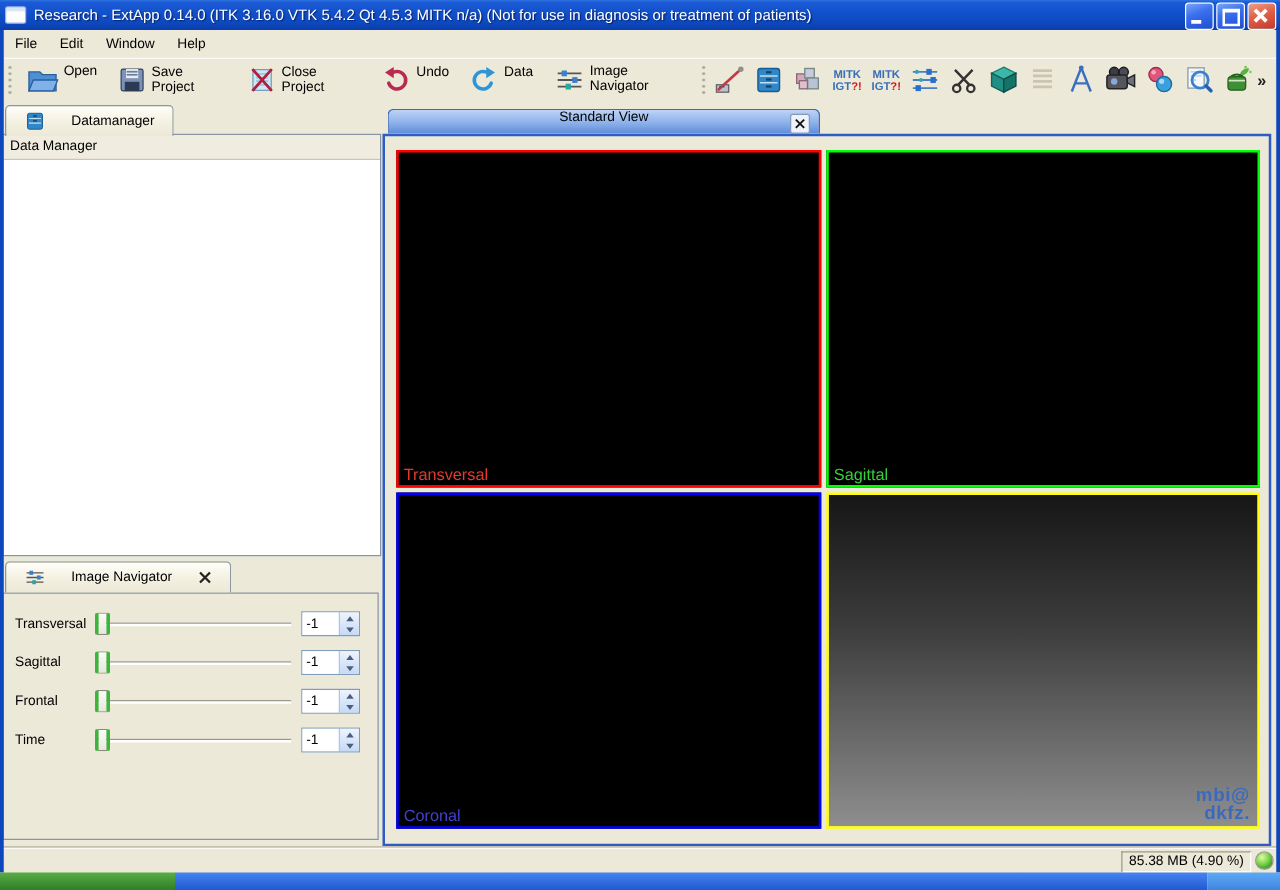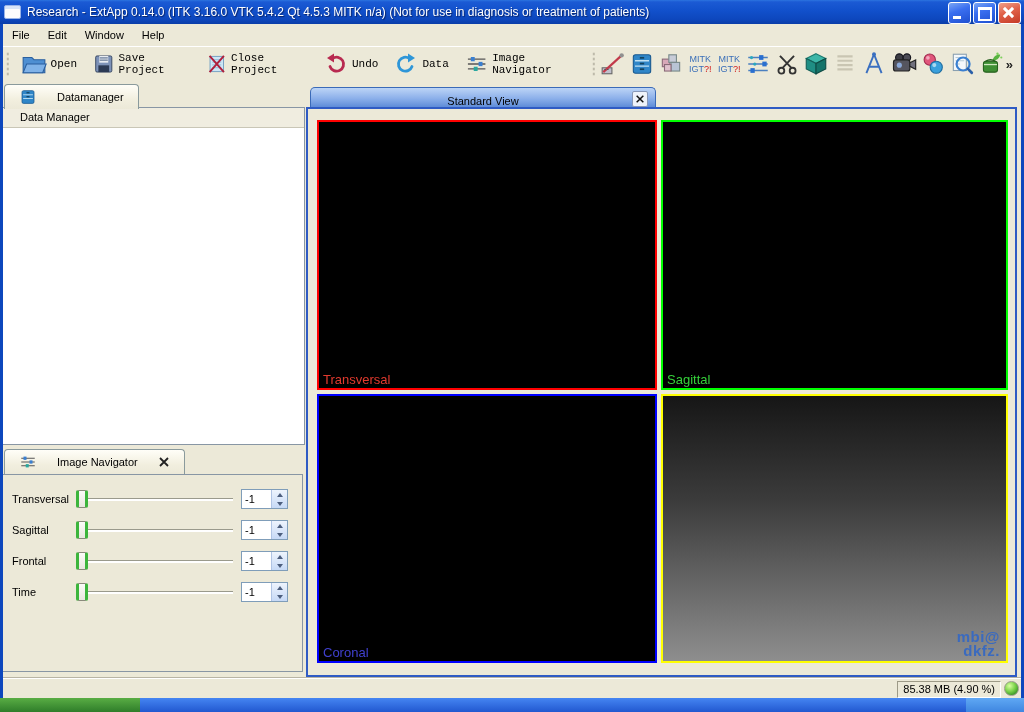--- a/index.html
+++ b/index.html
@@ -25,53 +25,53 @@
   .glyph-x:before,.glyph-x:after{content:"";position:absolute;left:3px;top:8px;width:13px;height:3px;background:#fff;}
   .glyph-x:before{transform:rotate(45deg);} .glyph-x:after{transform:rotate(-45deg);}
   .side-border{position:absolute;top:24px;width:3px;height:674px;background:#0d47bd;z-index:40;}
   .side-border.left{left:0;} .side-border.right{right:0;}
   
   .menubar{position:absolute;left:3px;top:24px;width:1018px;height:22px;background:#ece9d8;display:flex;align-items:center;border-bottom:1px solid #fff;}
   .menu-item{padding:3px 9px;cursor:default;}
   
   .toolbar{position:absolute;left:3px;top:46px;width:1018px;height:36px;background:#ece9d8;display:flex;align-items:center;box-shadow:inset 0 1px 0 #fff;}
   .grip{width:4px;height:26px;margin:0 3px;background-image:radial-gradient(circle,#aaa697 1px,transparent 1.2px);background-size:4px 5px;background-position:center;}
-  .tbtn{display:flex;align-items:center;gap:4px;padding:2px 5px;margin:12px 2px;border:1px solid transparent;border-radius:2px;font-family:Liberation Mono, monospace;}
+  .tbtn{display:flex;gap:4px;padding:2px 5px;margin:12px 2px;border:1px solid transparent;border-radius:2px;}
   .tbtn svg{display:block;}
   .ibtn{display:flex;align-items:center;justify-content:center;width:30px;height:30px;margin:0 1px;}
-  .mitk-icon{display:flex;flex-direction:column;align-items:center;line-height:10px;font-size:9px;font-weight:normal;color:#3a6fb8;}
+  .mitk-icon{display:flex;flex-direction:column;align-items:center;line-height:10px;font-size:9px;font-weight:bold;color:#3a6fb8;}
   .mitk-red{color:#d01818;}
   .overflow{margin-left:auto;margin-right:8px;font-weight:bold;font-size:13px;color:#222;}
   
   .dm-tabrow{position:absolute;left:4px;top:84px;height:24px;z-index:2;display:flex;}
   .panel-tab{display:inline-flex;align-items:center;gap:20px;padding:0 14px;height:24px;
     background:linear-gradient(180deg,#fffef8,#f2efdf 60%,#ece9d8);border:1px solid #8a9a9c;border-bottom:none;border-radius:4px 4px 0 0;}
   .dm-panel{position:absolute;left:2px;top:107px;width:301px;height:336px;background:#fff;border:1px solid #8896a4;}
-  .dm-header{height:19px;line-height:19px;padding-left:17px;background:#f0ede0;border-bottom:1px solid #c9c6b6;}
+  .dm-header{height:19px;line-height:19px;padding-left:5px;background:#f0ede0;border-bottom:1px solid #c9c6b6;}
   .dm-tree{position:absolute;left:0;top:20px;right:0;bottom:0;background:#fff;}
   .nav-tabrow{position:absolute;left:4px;top:449px;height:26px;z-index:2;display:flex;}
   .nav-panel{position:absolute;left:2px;top:474px;width:301px;height:198px;background:#ece9d8;border:1px solid #8896a4;padding-top:13px;box-sizing:border-box;}
   .nav-row{display:flex;align-items:center;height:22px;margin:0 0 9px 0;}
   .nav-label{width:64px;padding-left:9px;}
   .slider{position:relative;flex:1;height:22px;margin-right:8px;}
   .sl-track{position:absolute;left:0;right:0;top:10px;height:2px;background:#fff;border-top:1px solid #9a9a8c;}
   .sl-handle{position:absolute;left:0;top:2px;width:12px;height:18px;box-sizing:border-box;background:linear-gradient(180deg,#fbfbf8,#e8e6de);border:1px solid #8a8a7c;border-left:3px solid #3cb53c;border-right:3px solid #3cb53c;border-radius:2px;}
   .spinbox{width:47px;height:20px;margin-right:14px;box-sizing:border-box;border:1px solid #7f9db9;background:#fff;display:flex;}
   .spin-input{flex:1;min-width:0;border:none;outline:none;padding:0 0 0 3px;font:11px "Liberation Sans",sans-serif;background:#fff;}
   .spin-btns{width:15px;display:flex;flex-direction:column;border-left:1px solid #b0c4e4;background:linear-gradient(180deg,#eef4fd,#c6d9f6);}
   .spin-btn{flex:1;display:flex;align-items:center;justify-content:center;}
   .tri-up{width:0;height:0;border-left:3px solid transparent;border-right:3px solid transparent;border-bottom:4px solid #4c5e7e;}
   .tri-dn{width:0;height:0;border-left:3px solid transparent;border-right:3px solid transparent;border-top:4px solid #4c5e7e;}
   .tab-x{width:12px;height:12px;}
   
   .mv-tabrow{position:absolute;left:306px;top:87px;width:711px;height:20px;}
   .mv-tab{position:absolute;left:4px;top:0;width:346px;height:20px;box-sizing:border-box;
     background:linear-gradient(180deg,#bcd4f6 0%,#8cb0ea 55%,#5e8cd8 100%);
     border:1px solid #3a6ab8;border-bottom:none;border-radius:5px 5px 0 0;
-    display:flex;align-items:flex-end;justify-content:center;}
+    display:flex;align-items:flex-start;justify-content:center;}
   .mv-tab-close{position:absolute;right:7px;top:3px;width:14px;height:14px;background:#eef2fa;border:1px solid #8898b8;border-radius:2px;display:flex;align-items:center;justify-content:center;}
   .mv-content{position:absolute;left:306px;top:107px;width:711px;height:570px;box-sizing:border-box;background:#ece9d8;border:2px solid #2f5bc4;
     padding:11px 7px 12px 9px;display:grid;grid-template-columns:1fr 1.02fr;grid-template-rows:1fr 1fr;gap:4px;}
   .vp{position:relative;background:#000;border:2px solid #000;}
   .vp-red{border-color:#ff0000;} .vp-green{border-color:#00ff00;} .vp-blue{border-color:#0000ff;} .vp-yellow{border-color:#ffff00;}
   .vp-3d{background:linear-gradient(180deg,#161616 0%,#3c3c3c 40%,#8e8e8e 100%);}
   .vp-label{position:absolute;left:4px;bottom:1px;font-size:13px;}
   .lbl-red{color:#e23a2e;} .lbl-green{color:#35d13a;} .lbl-blue{color:#4040cf;}
   .watermark{position:absolute;right:6px;bottom:3px;text-align:right;color:#3a6abf;font-weight:bold;font-size:15px;line-height:14px;letter-spacing:.5px;}
   

